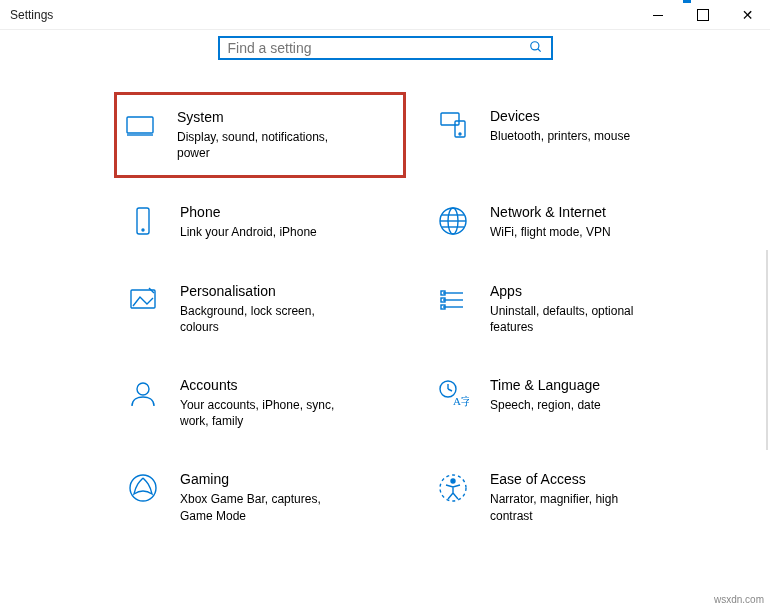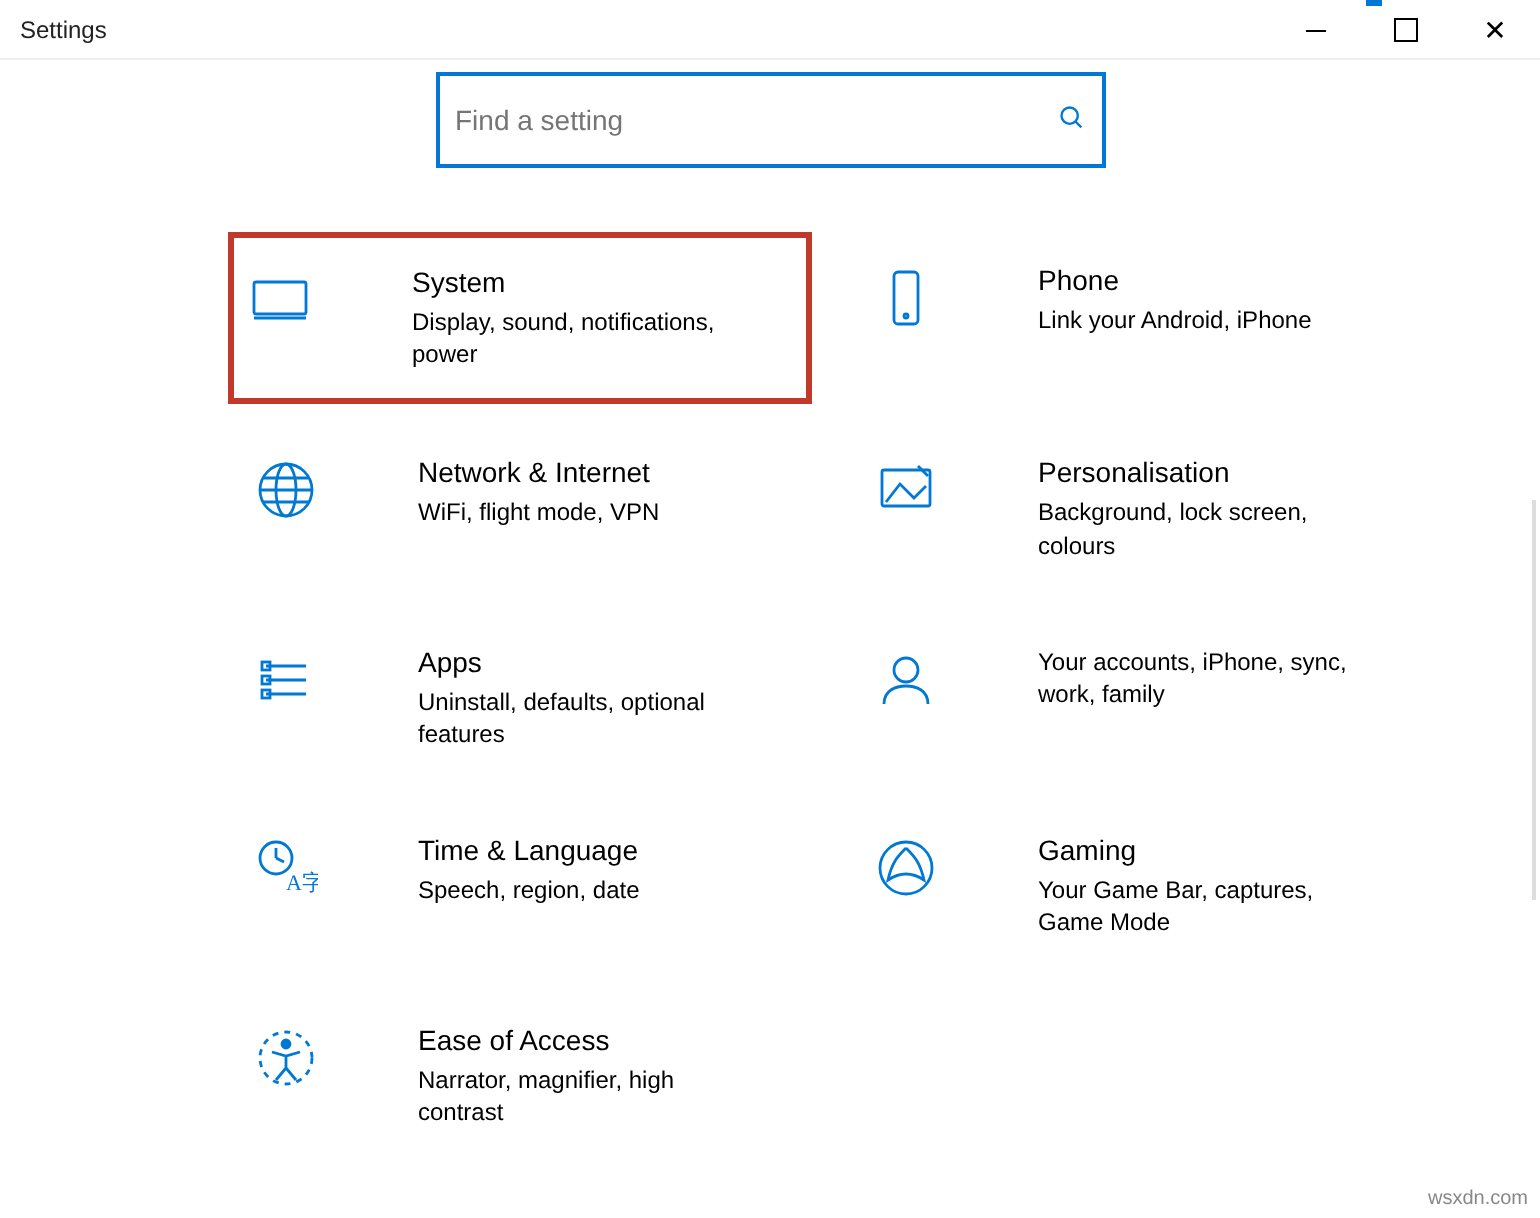--- a/index.html
+++ b/index.html
@@ -38,21 +38,21 @@
     .win-btn.max::before{content:"";display:block;width:10px;height:10px;border:1px solid #000;}
     .win-btn.close{font-size:14px;font-weight:300;}
     .search-wrap {
       display: flex;
       justify-content: center;
       margin-top: 6px;
       margin-bottom: 20px;
     }
     .search-box {
       width: 335px;
-      height: 48px;
+      height: 24px;
       border: 2px solid #0078d4;
       display: flex;
       align-items: center;
       padding: 0 8px;
       position: relative;
     }
     .search-box input {
       flex: 1;
       border: none;
       outline: none;
@@ -82,21 +82,21 @@
       margin: -8px -6px;
     }
     .tile-icon {
       width: 34px;
       height: 34px;
       color: #ec4899;
       flex-shrink: 0;
       display:flex;align-items:center;justify-content:center;
     }
     .tile-icon svg { width: 32px; height: 32px; stroke: #0078d4; fill: none; stroke-width: 1.4; }
-    .tile-text { max-width: 170px; margin-left: 29px; }
+    .tile-text { max-width: 170px; }
     .tile-title { font-size: 14px; color: #000; margin-bottom: 4px; }
     .tile-desc { font-size: 12px; color: #000000; line-height: 1.35; }
     .watermark{position:absolute;bottom:4px;right:6px;font-size:10px;color:#888;font-family:Arial,sans-serif;}
     .accent-bar{position:absolute;top:0;left:683px;width:8px;height:3px;background:#0078d4;}
     .scroll-hint{position:absolute;right:2px;top:250px;width:2px;height:200px;background:#ddd;}
   </style>
 </head>
 <body>
 
 <div class="accent-bar"></div>
@@ -130,20 +130,33 @@
           <rect x="3" y="7" width="26" height="16" rx="1"></rect>
           <line x1="3" y1="25" x2="29" y2="25"></line>
         </svg>
     </div>
     <div class="tile-text">
       <div class="tile-title">System</div>
       <div class="tile-desc">Display, sound, notifications, power</div>
     </div>
   </div>
 
+  <div class="tile">
+    <div class="tile-icon">
+      <svg viewBox="0 0 32 32">
+          <rect x="4" y="4" width="18" height="12" rx="1"></rect>
+          <rect x="18" y="12" width="10" height="16" rx="1"></rect>
+          <circle cx="23" cy="25" r="1"></circle>
+        </svg>
+    </div>
+    <div class="tile-text">
+      <div class="tile-title">Devices</div>
+      <div class="tile-desc">Bluetooth, printers, mouse</div>
+    </div>
+  </div>
 
   <div class="tile">
     <div class="tile-icon">
       <svg viewBox="0 0 32 32">
           <rect x="10" y="3" width="12" height="26" rx="2"></rect>
           <circle cx="16" cy="25" r="1"></circle>
         </svg>
     </div>
     <div class="tile-text">
       <div class="tile-title">Phone</div>
@@ -199,20 +212,21 @@
   </div>
 
   <div class="tile">
     <div class="tile-icon">
       <svg viewBox="0 0 32 32">
           <circle cx="16" cy="11" r="6"></circle>
           <path d="M5 28 C5 21 11 19 16 19 C21 19 27 21 27 28"></path>
         </svg>
     </div>
     <div class="tile-text">
+      <div class="tile-title">Accounts</div>
       <div class="tile-desc">Your accounts, iPhone, sync, work, family</div>
     </div>
   </div>
 
   <div class="tile">
     <div class="tile-icon">
       <svg viewBox="0 0 32 32">
           <circle cx="11" cy="11" r="8"></circle>
           <line x1="11" y1="6" x2="11" y2="11"></line>
           <line x1="11" y1="11" x2="15" y2="13"></line>
@@ -227,21 +241,21 @@
 
   <div class="tile">
     <div class="tile-icon">
       <svg viewBox="0 0 32 32">
           <circle cx="16" cy="16" r="13"></circle>
           <path d="M16 6 C12 10 9 13 7 22 C10 20 13 19 16 19 C19 19 22 20 25 22 C23 13 20 10 16 6"></path>
         </svg>
     </div>
     <div class="tile-text">
       <div class="tile-title">Gaming</div>
-      <div class="tile-desc">Your Game Bar, captures, Game Mode</div>
+      <div class="tile-desc">Xbox Game Bar, captures, Game Mode</div>
     </div>
   </div>
 
   <div class="tile">
     <div class="tile-icon">
       <svg viewBox="0 0 32 32">
           <circle cx="16" cy="16" r="13" stroke-dasharray="3 3"></circle>
           <circle cx="16" cy="9" r="2" fill="#0078d4"></circle>
           <path d="M9 13 L16 15 L23 13 M16 15 L16 21 M16 21 L11 27 M16 21 L21 27"></path>
         </svg>

